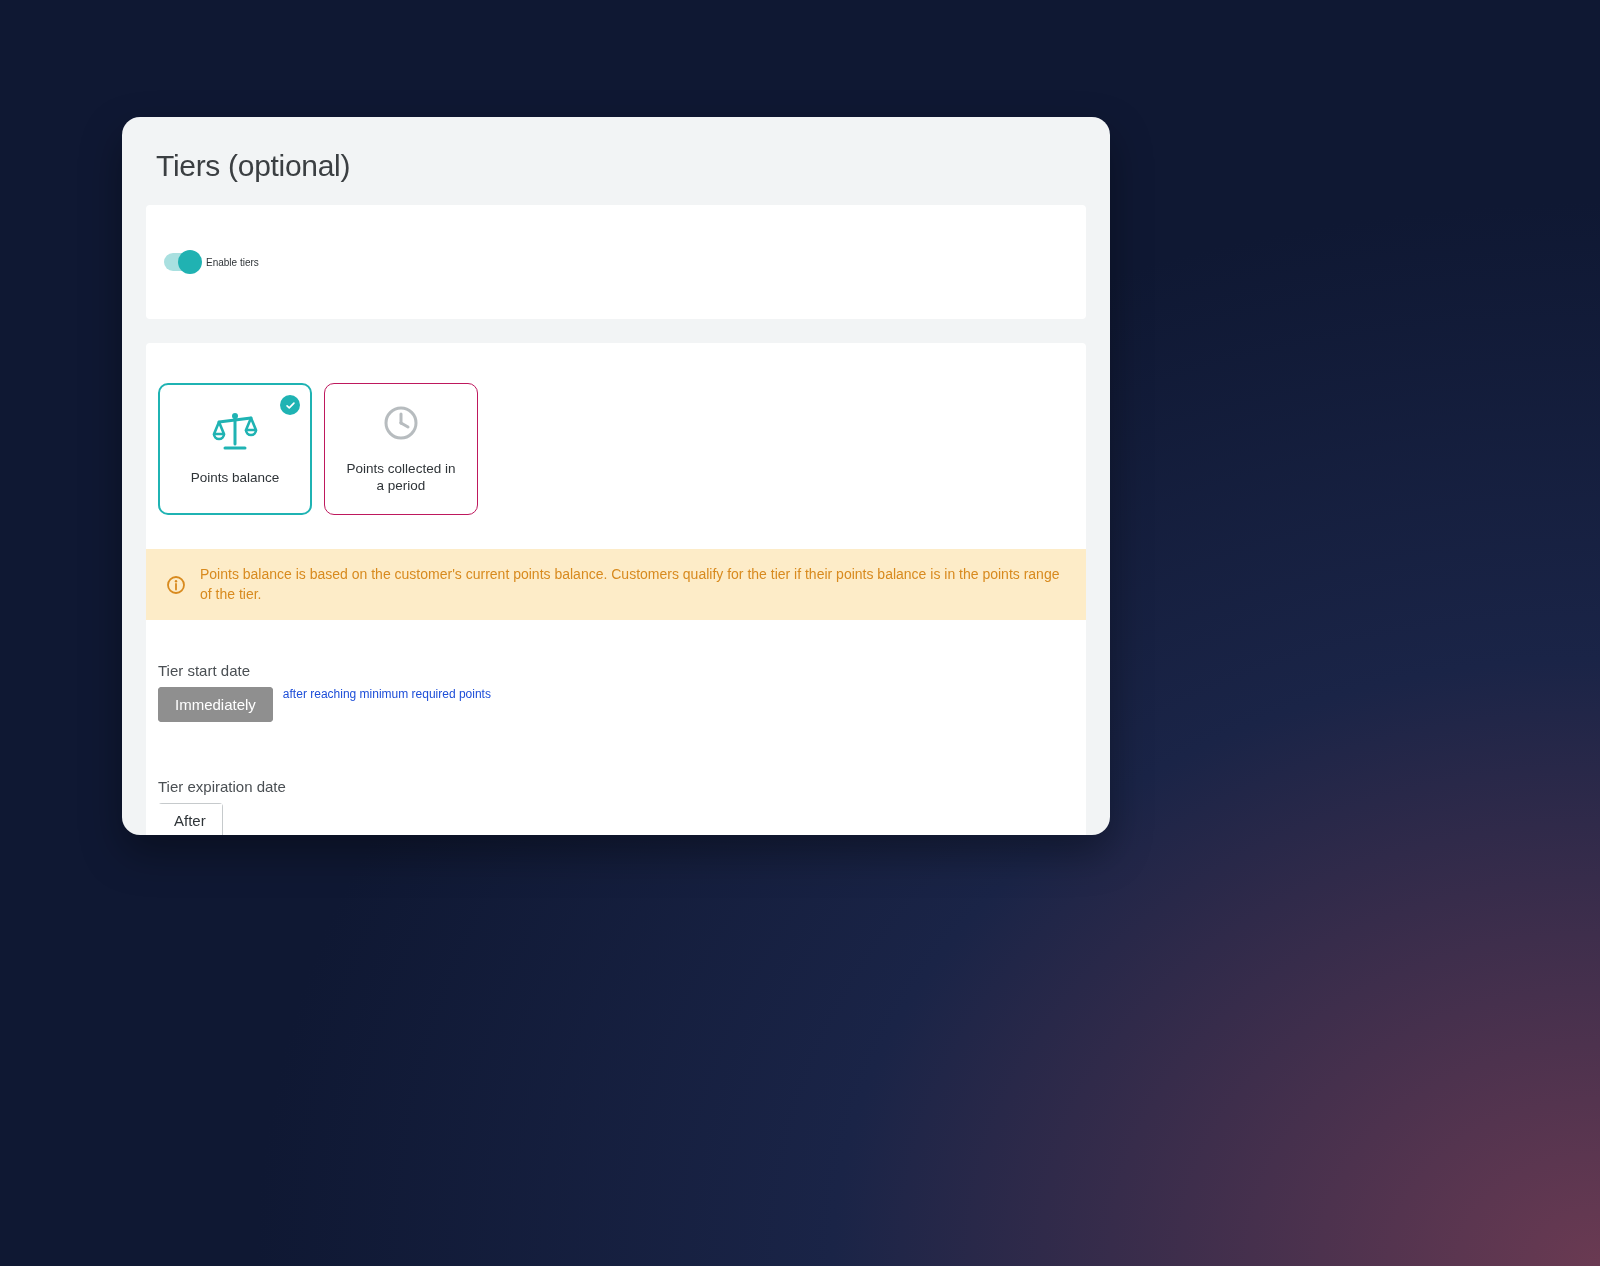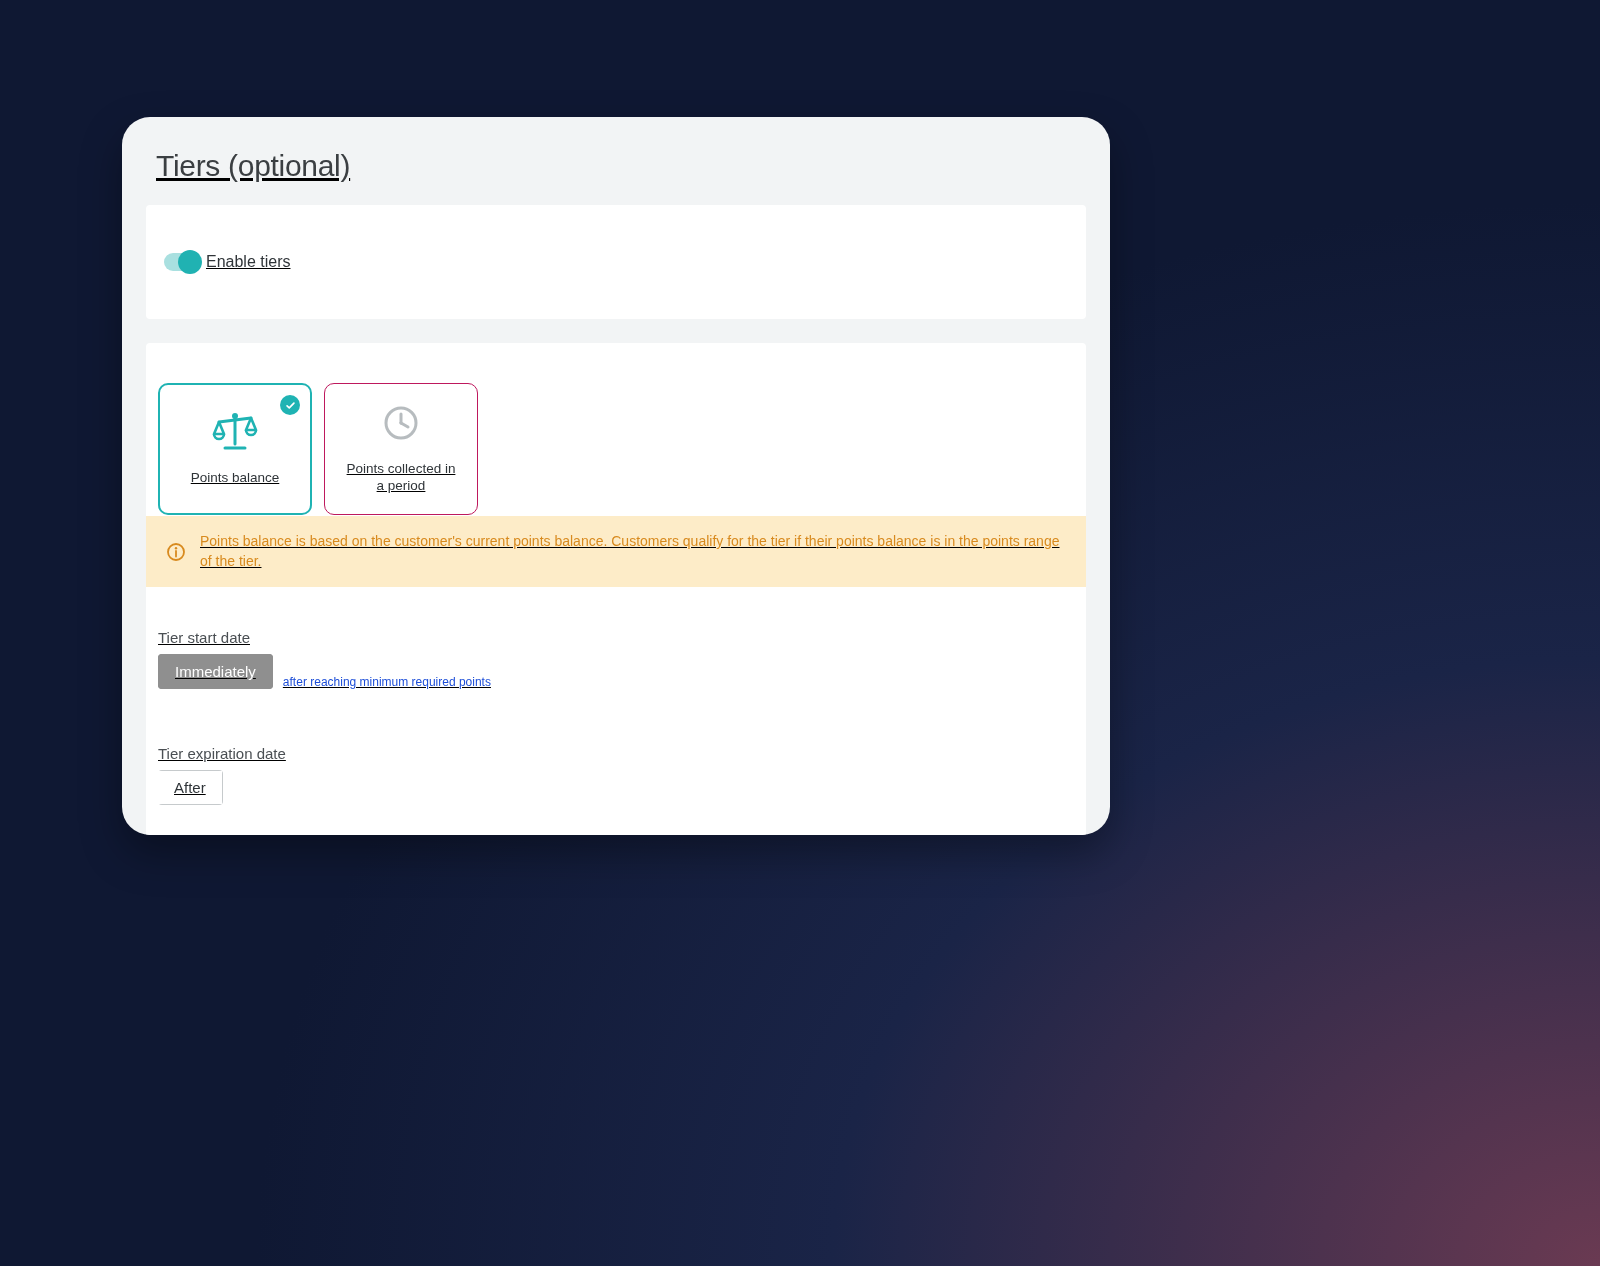--- a/index.html
+++ b/index.html
@@ -10,24 +10,23 @@
     min-height: 1266px;
     padding: 0;
   }
   .panel {
     position: absolute;
     left: 122px;
     top: 117px;
     width: 988px;
     height: 718px;
     background: #f2f4f5;
-    border-radius: 28px;
+    border-radius: 18px;
     box-shadow: 0 18px 40px rgba(0,0,0,0.35);
     overflow: hidden;
-    text-decoration: underline;
   }
   .panel-title {
     font-size: 30px;
     font-weight: 400;
     color: #3b3f42;
     padding: 32px 34px 22px 34px;
     letter-spacing: -0.3px;
   }
   .card {
     background: #ffffff;
@@ -51,21 +50,21 @@
   .toggle-knob {
     position: absolute;
     right: -4px;
     top: -3px;
     width: 24px;
     height: 24px;
     border-radius: 50%;
     background: #20b2b2;
   }
   .toggle-label {
-    font-size: 16px;
+    font-size: 10px;
     color: #2f3438;
   }
   .card.options-card {
     padding: 40px 10px 32px 10px;
     position: relative;
   }
   .option-row {
     display: flex;
     gap: 12px;
     padding-left: 2px;
@@ -102,21 +101,21 @@
   .check-badge svg { width: 11px; height: 11px; }
   .tile-icon { margin-bottom: 14px; }
   .tile-label {
     font-size: 13.5px;
     color: #2f3438;
     text-align: center;
     line-height: 1.25;
     max-width: 120px;
   }
   .info-banner {
-    margin: 1px -10px 0 -10px;
+    margin: 34px -10px 0 -10px;
     background: #fdecc8;
     padding: 16px 20px;
     display: flex;
     align-items: center;
     gap: 14px;
   }
   .info-banner .info-icon {
     width: 20px; height: 20px; flex: 0 0 20px;
   }
   .info-text {
@@ -124,21 +123,21 @@
     color: #d88a1e;
     line-height: 1.4;
   }
   .field-block { margin-top: 42px; padding: 0 2px; }
   .field-block + .field-block { margin-top: 56px; }
   .field-label {
     font-size: 15px;
     color: #4a4f53;
     margin-bottom: 8px;
   }
-  .seg-row { display: flex; align-items: flex-end; gap: 10px; }
+  .seg-row { display: flex; align-items: flex-start; gap: 10px; }
   .seg-group { display: inline-flex; border-radius: 4px; overflow: hidden; }
   .seg-btn {
     border: 1px solid transparent;
     padding: 8px 16px;
     font-size: 15px;
     cursor: pointer;
     background: #fff;
     color: #2f3438;
   }
   .seg-btn.gray {

